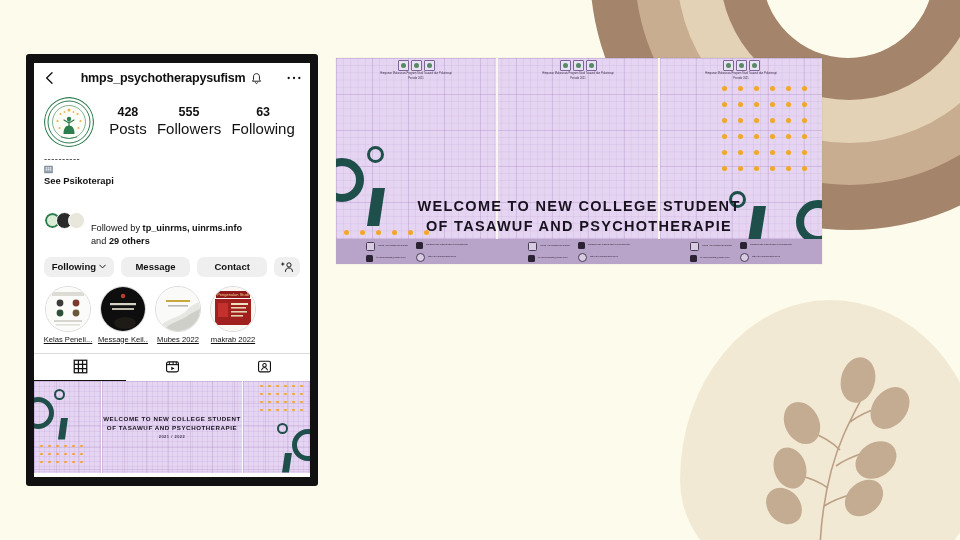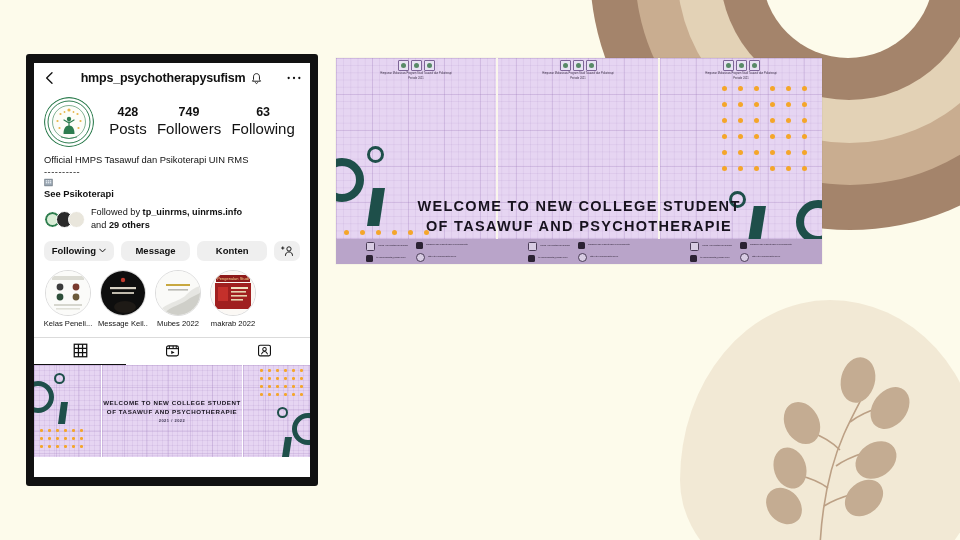--- a/index.html
+++ b/index.html
@@ -50,33 +50,33 @@
   .bio .desc{font-size:9.4px;line-height:1.42;}
   .bio .dashes{font-size:9.4px;line-height:1.25;letter-spacing:.5px;color:#111;}
   .bio .addr{font-size:9.4px;line-height:1.45;display:flex;align-items:center;gap:3px;}
   .bld-ico{width:9px;height:9px;display:inline-block;flex:0 0 auto;}
   .bio .translate{font-size:9.4px;font-weight:bold;line-height:1.5;}
 
   .followed{display:flex;align-items:center;gap:6px;padding:5px 10px 0 10px;}
   .fb-avs{display:flex;flex:0 0 auto;}
   .fb-avs i{width:15px;height:15px;border-radius:50%;display:block;border:1.2px solid #fff;margin-left:-5px;}
   .fb-avs i:first-child{margin-left:0;}
-  .fb-text{font-size:9.2px;line-height:1.4;color:#111;}
+  .fb-text{font-size:9.2px;line-height:1.4;color:#111;margin-top:29px;}
   .fb-text b{font-weight:bold;}
 
   .actions{display:flex;gap:7px;padding:9px 10px 0 10px;}
   .btn{background:#EFEFEF;border-radius:7px;height:20px;display:flex;align-items:center;justify-content:center;
        font-size:9.5px;font-weight:bold;color:#111;flex:1;gap:3px;}
   .btn.sq{flex:0 0 26px;}
 
   .highlights{display:flex;gap:5px;padding:9px 8px 0 9px;}
   .hl{width:50px;text-align:center;}
   .hl .ring{width:44px;height:44px;border-radius:50%;margin:0 auto;border:1px solid #DBDBDB;overflow:hidden;
             position:relative;background:#fff;}
-  .hl .cap{font-size:7.6px;color:#111;margin-top:3px;white-space:nowrap;overflow:hidden;text-overflow:clip;}
+  .hl .cap{font-size:7.6px;color:#111;margin-top:3px;white-space:nowrap;overflow:hidden;text-overflow:clip;text-decoration:underline;}
 
   .tabs{display:flex;margin-top:9px;border-top:1px solid #DBDBDB;}
   .tab{flex:1;height:26px;display:flex;align-items:center;justify-content:center;}
   .tab.active{border-bottom:1.5px solid #111;}
   .tab svg{width:15px;height:15px;}
 
   .post-grid{display:flex;height:92px;gap:1.5px;background:#fff;}
   .post{flex:1;position:relative;overflow:hidden;background:#E6D5F2;}
 
   
@@ -209,32 +209,31 @@
         </g>
         <path d="M34 80 Q50 86 66 80" fill="none" stroke="#2E7D4F" stroke-width="1.6"></path>
       </svg>
 
       <div class="stats">
         <div class="stat">
           <div class="num">428</div>
           <div class="lbl">Posts</div>
         </div>
         <div class="stat">
-          <div class="num">749</div>
+          <div class="num">555</div>
           <div class="lbl">Followers</div>
         </div>
         <div class="stat">
           <div class="num">63</div>
           <div class="lbl">Following</div>
         </div>
       </div>
     </div>
 
     <div class="bio">
-      <div class="desc">Official HMPS Tasawuf dan Psikoterapi UIN RMS</div>
       <div class="dashes">----------</div>
       <div class="addr">
         <svg class="bld-ico" viewBox="0 0 12 12">
           <rect x="1" y="1.5" width="10" height="9" fill="#9AA7B4" stroke="#5B6670" stroke-width=".8"></rect>
           <g fill="#E9EEF2">
             <rect x="2.4" y="3" width="1.8" height="1.6"></rect>
               <rect x="5.1" y="3" width="1.8" height="1.6"></rect>
             <rect x="7.8" y="3" width="1.8" height="1.6"></rect>
             <rect x="2.4" y="5.5" width="1.8" height="1.6"></rect>
               <rect x="5.1" y="5.5" width="1.8" height="1.6"></rect>
@@ -261,21 +260,21 @@
       <div class="btn">
         <span>Following</span>
         <svg width="7" height="5" viewBox="0 0 10 6">
           <path d="M1 1 L5 5 L9 1" fill="none" stroke="#111" stroke-width="1.4" stroke-linecap="round"></path>
         </svg>
       </div>
       <div class="btn">
         <span>Message</span>
       </div>
       <div class="btn">
-        <span>Konten</span>
+        <span>Contact</span>
       </div>
       <div class="btn sq">
         <svg width="13" height="12" viewBox="0 0 22 20">
           <path d="M3 3 L3 7 M1 5 L5 5" stroke="#111" stroke-width="1.6" stroke-linecap="round"></path>
           <circle cx="13.5" cy="6.5" r="3.6" fill="none" stroke="#111" stroke-width="1.6"></circle>
           <path d="M7.5 17.5 C7.5 13.6 10.2 11.6 13.5 11.6 C16.8 11.6 19.5 13.6 19.5 17.5" fill="none" stroke="#111" stroke-width="1.6" stroke-linecap="round"></path>
         </svg>
       </div>
     </div>
 

